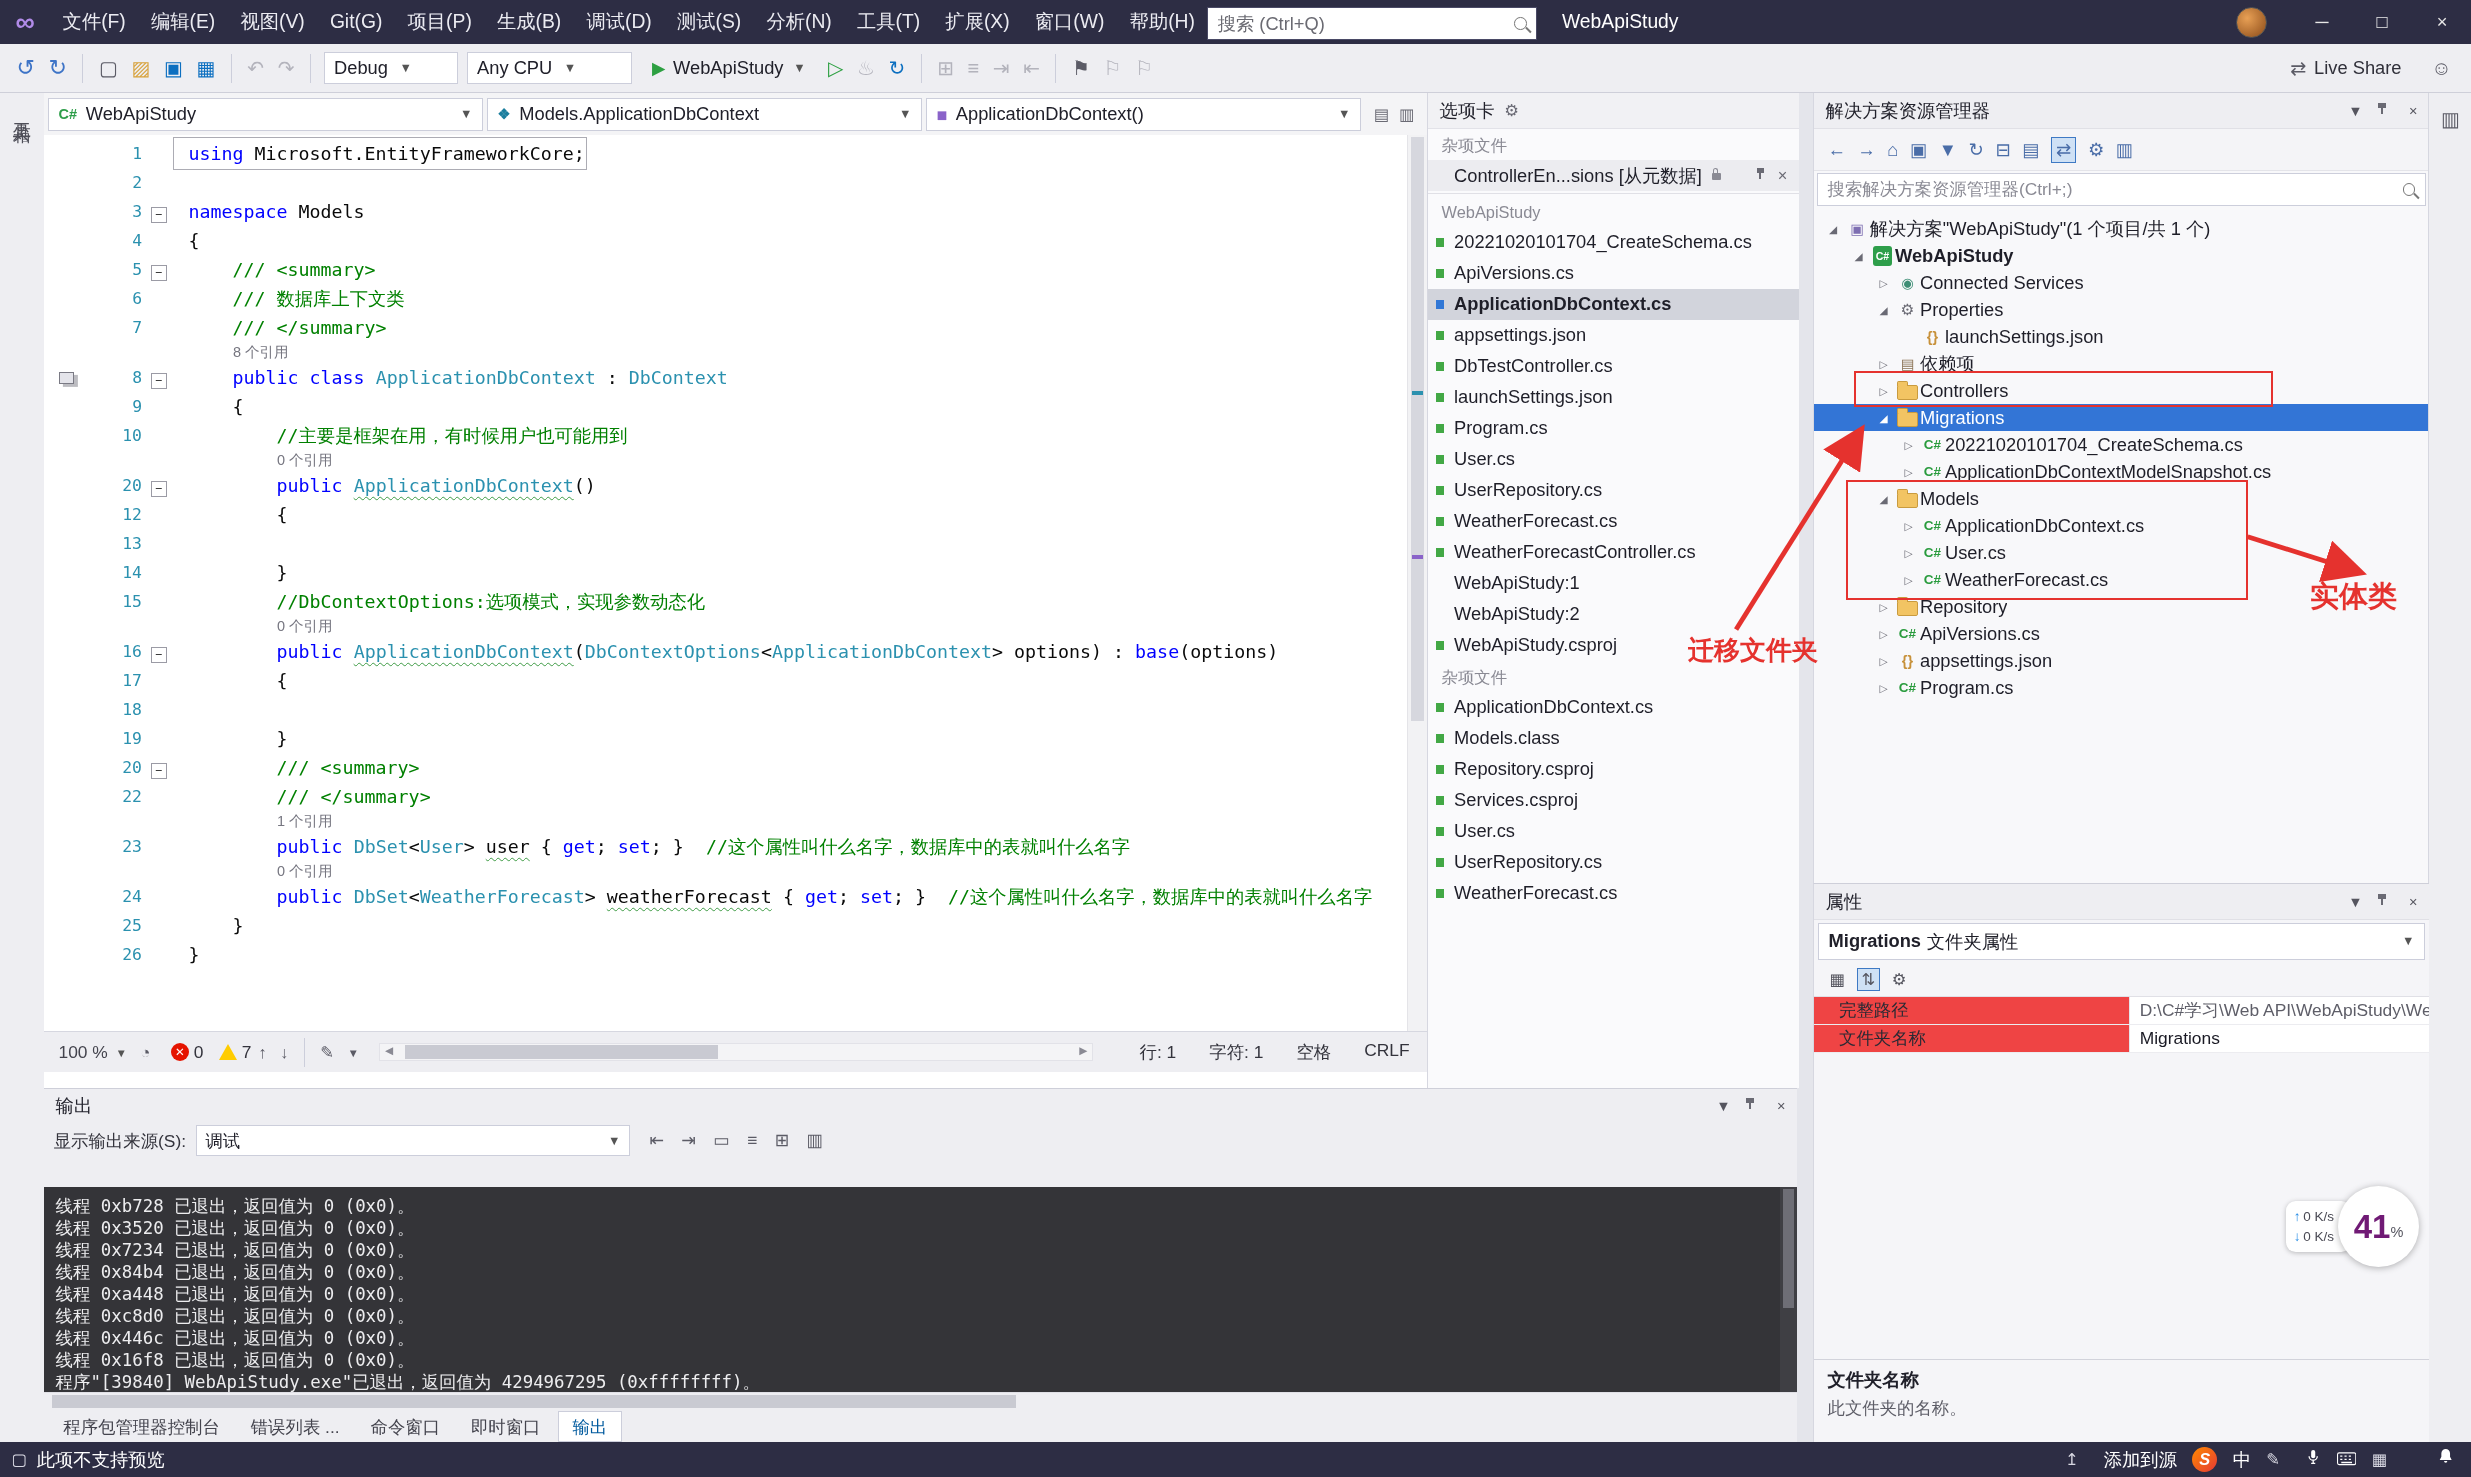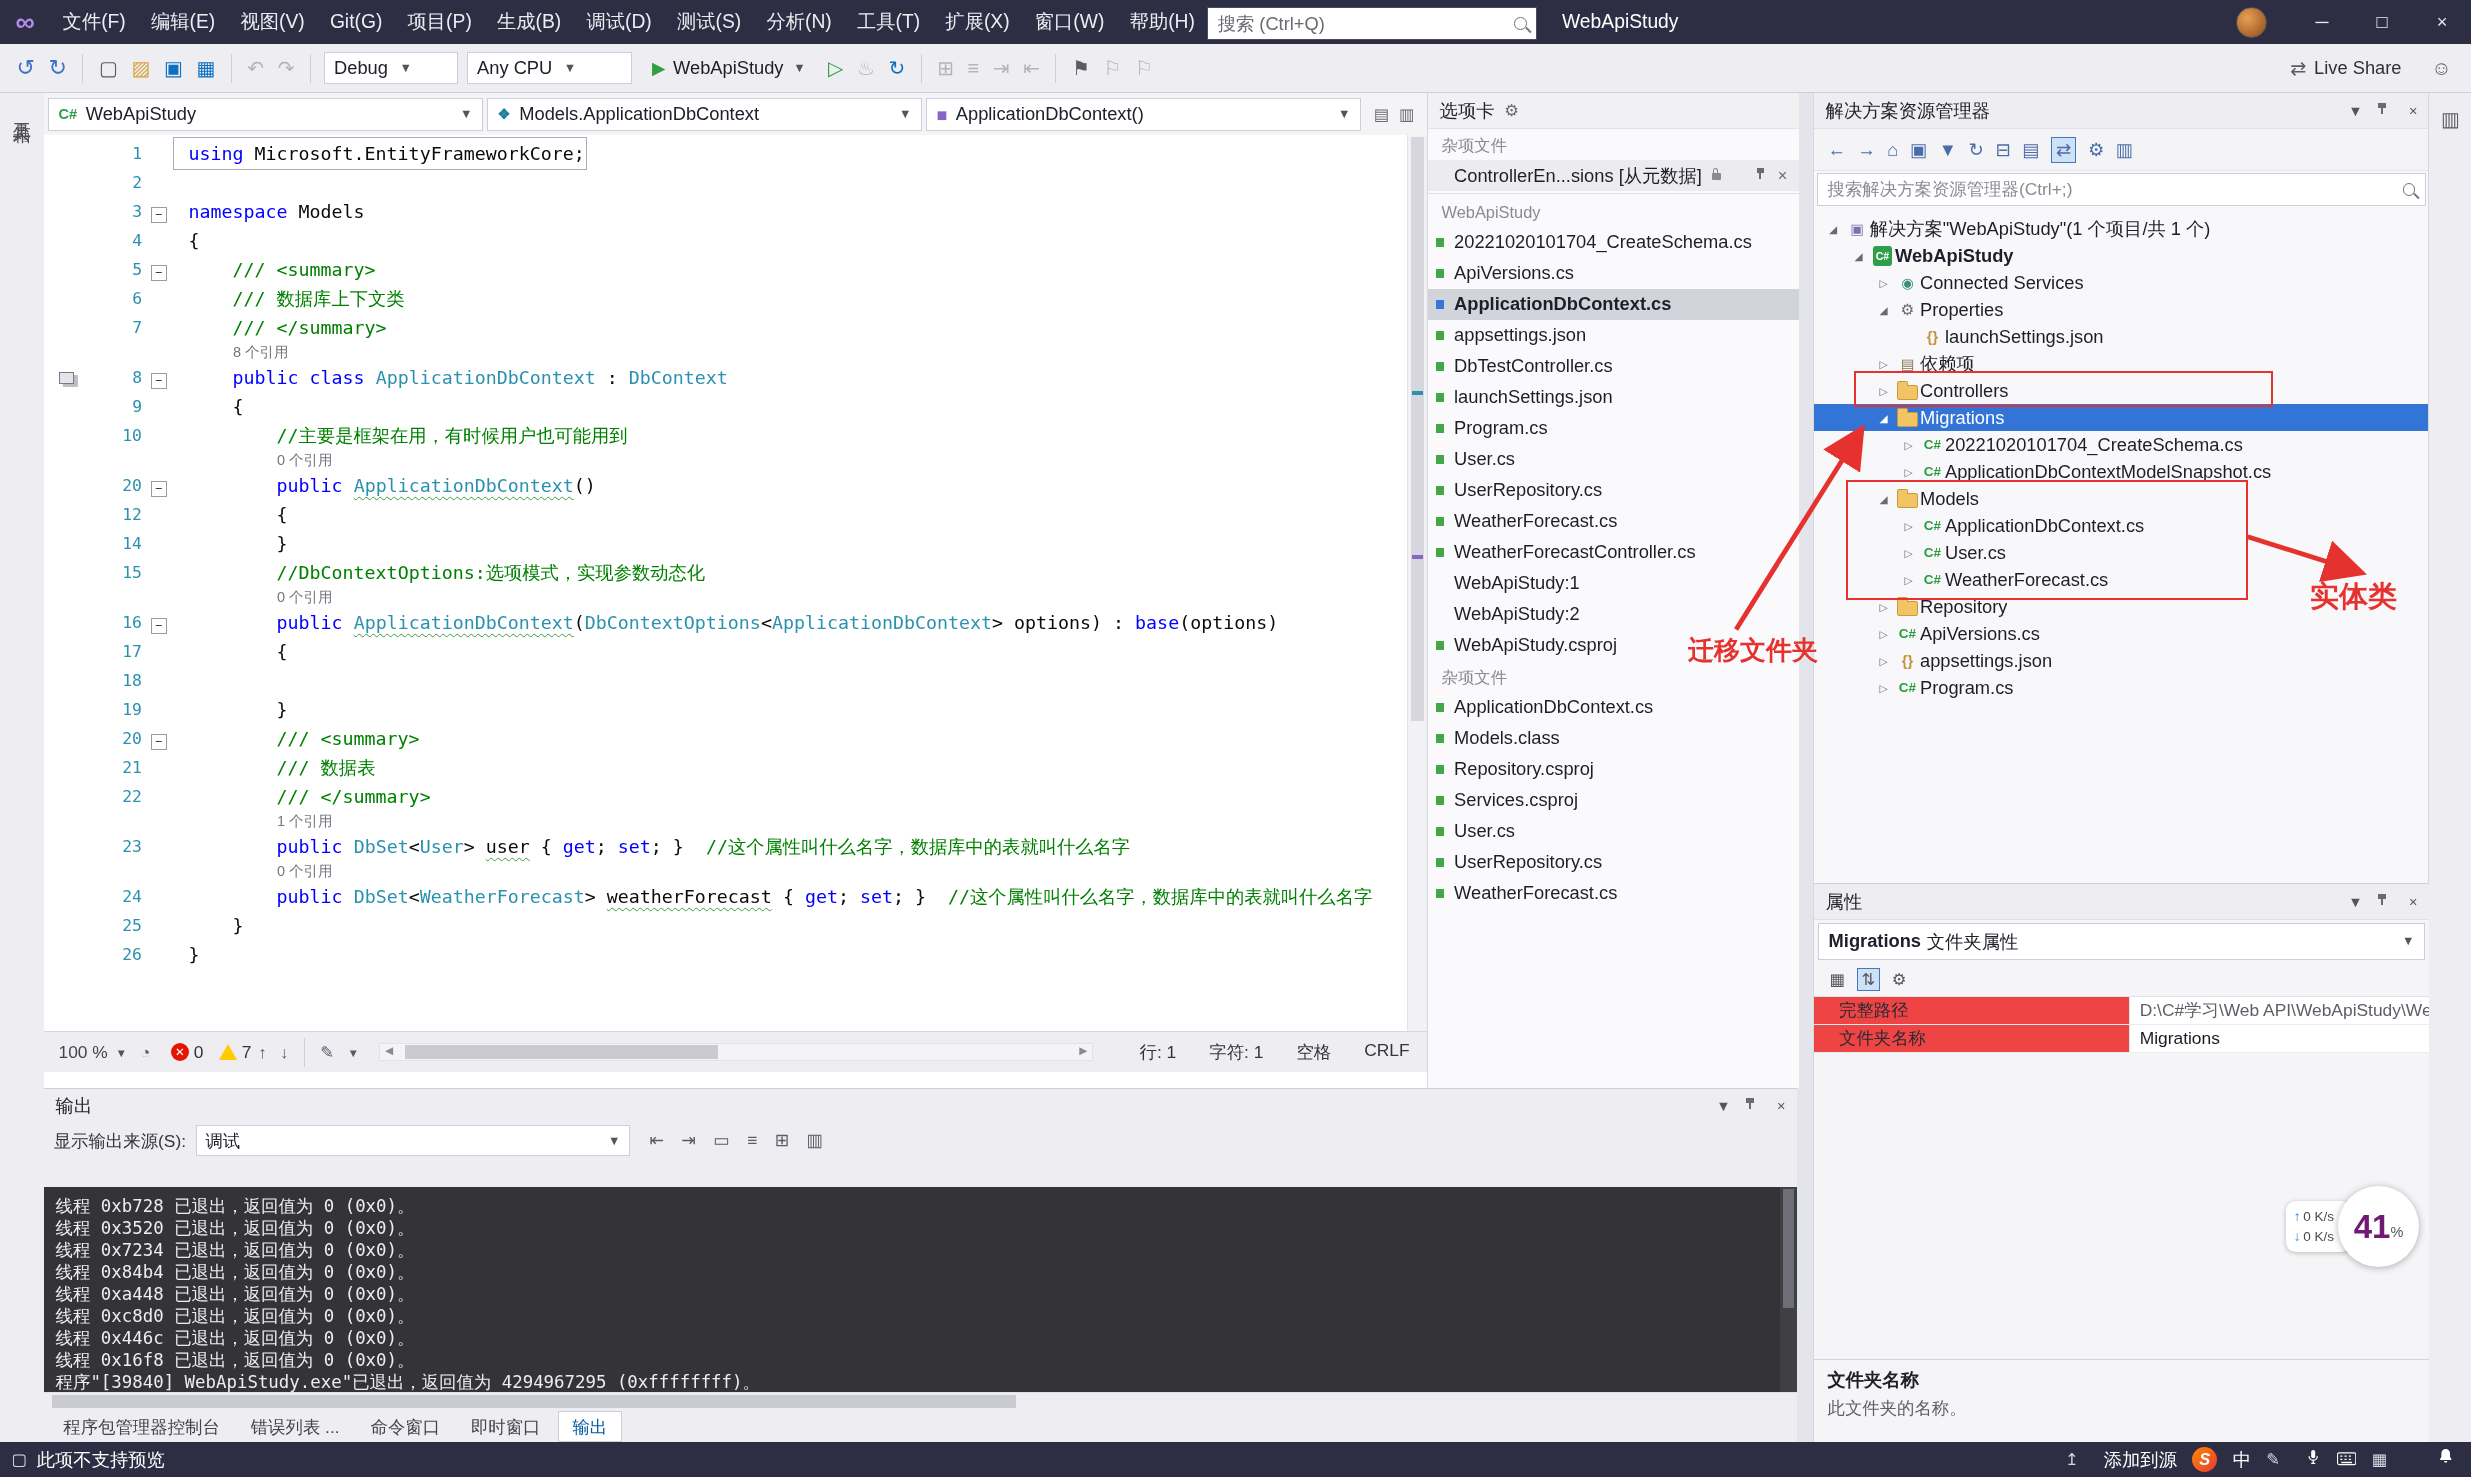--- a/index.html
+++ b/index.html
@@ -299,34 +299,34 @@
       <div class="crow"><span class="gl"></span><span class="num">9</span><span class="foldcol"></span><span class="codetxt"><span class="tk-p">    {</span></span></div>
       <div class="crow"><span class="gl"></span><span class="num">10</span><span class="foldcol"></span><span class="codetxt"><span class="tk-p">        </span><span class="tk-c">//主要是框架在用，有时候用户也可能用到</span></span></div>
       <div class="lens-row">
         <span class="gl"></span>
         <span class="num"></span>
         <span class="foldcol"></span>
         <span class="lens-text" style="padding-left: 102px;">0 个引用</span>
       </div>
       <div class="crow"><span class="gl"></span><span class="num">20</span><span class="foldcol"><span class="foldbox">−</span></span><span class="codetxt"><span class="tk-p">        </span><span class="tk-k">public</span><span class="tk-p"> </span><span class="tk-tu">ApplicationDbContext</span><span class="tk-p">()</span></span></div>
       <div class="crow"><span class="gl"></span><span class="num">12</span><span class="foldcol"></span><span class="codetxt"><span class="tk-p">        {</span></span></div>
+      <div class="crow"><span class="gl"></span><span class="num">13</span><span class="foldcol"></span><span class="codetxt"></span></div>
       <div class="crow"><span class="gl"></span><span class="num">14</span><span class="foldcol"></span><span class="codetxt"><span class="tk-p">        }</span></span></div>
       <div class="crow"><span class="gl"></span><span class="num">15</span><span class="foldcol"></span><span class="codetxt"><span class="tk-p">        </span><span class="tk-c">//DbContextOptions:选项模式，实现参数动态化</span></span></div>
       <div class="lens-row">
         <span class="gl"></span>
         <span class="num"></span>
         <span class="foldcol"></span>
         <span class="lens-text" style="padding-left: 102px;">0 个引用</span>
       </div>
       <div class="crow"><span class="gl"></span><span class="num">16</span><span class="foldcol"><span class="foldbox">−</span></span><span class="codetxt"><span class="tk-p">        </span><span class="tk-k">public</span><span class="tk-p"> </span><span class="tk-tu">ApplicationDbContext</span><span class="tk-p">(</span><span class="tk-t">DbContextOptions</span><span class="tk-p">&lt;</span><span class="tk-t">ApplicationDbContext</span><span class="tk-p">&gt; options) : </span><span class="tk-k">base</span><span class="tk-p">(options)</span></span></div>
       <div class="crow"><span class="gl"></span><span class="num">17</span><span class="foldcol"></span><span class="codetxt"><span class="tk-p">        {</span></span></div>
       <div class="crow"><span class="gl"></span><span class="num">18</span><span class="foldcol"></span><span class="codetxt"></span></div>
       <div class="crow"><span class="gl"></span><span class="num">19</span><span class="foldcol"></span><span class="codetxt"><span class="tk-p">        }</span></span></div>
       <div class="crow"><span class="gl"></span><span class="num">20</span><span class="foldcol"><span class="foldbox">−</span></span><span class="codetxt"><span class="tk-c">        /// &lt;summary&gt;</span></span></div>
-      <div class="crow"><span class="gl"></span><span class="num">21</span><span class="foldcol"></span><span class="codetxt"><span class="tk-c">        /// 数据表</span></span></div>
       <div class="crow"><span class="gl"></span><span class="num">22</span><span class="foldcol"></span><span class="codetxt"><span class="tk-c">        /// &lt;/summary&gt;</span></span></div>
       <div class="lens-row">
         <span class="gl"></span>
         <span class="num"></span>
         <span class="foldcol"></span>
         <span class="lens-text" style="padding-left: 102px;">1 个引用</span>
       </div>
       <div class="crow"><span class="gl"></span><span class="num">23</span><span class="foldcol"></span><span class="codetxt"><span class="tk-p">        </span><span class="tk-k">public</span><span class="tk-p"> </span><span class="tk-t">DbSet</span><span class="tk-p">&lt;</span><span class="tk-t">User</span><span class="tk-p">&gt; </span><span class="tk-pu">user</span><span class="tk-p"> { </span><span class="tk-k">get</span><span class="tk-p">; </span><span class="tk-k">set</span><span class="tk-p">; }  </span><span class="tk-c">//这个属性叫什么名字，数据库中的表就叫什么名字</span></span></div>
       <div class="lens-row">
         <span class="gl"></span>

